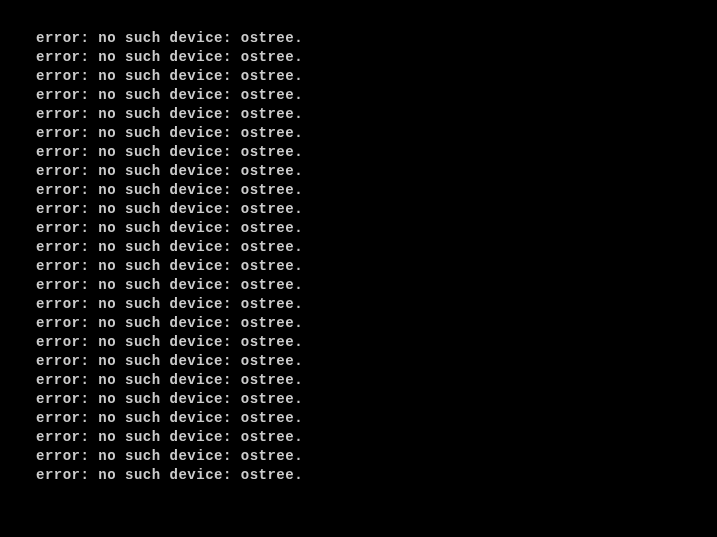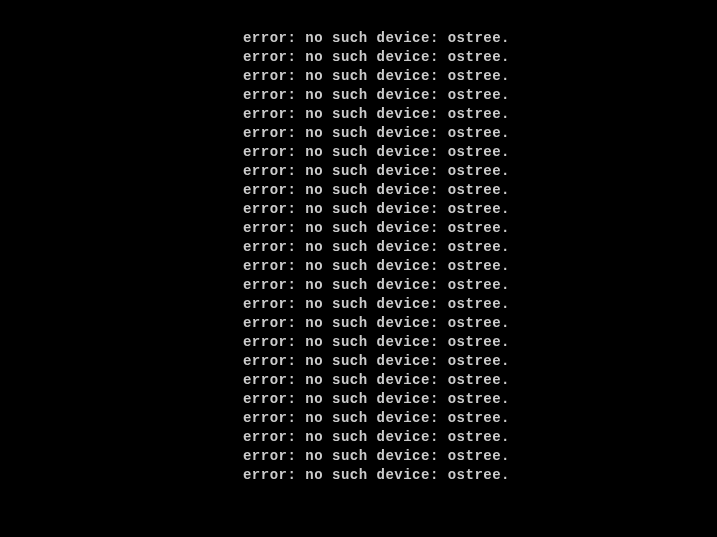--- a/index.html
+++ b/index.html
@@ -17,21 +17,20 @@
       overflow: hidden;
       padding-top: 29px;
       padding-left: 36px;
       line-height: 19px;
       font-weight: bold;
       letter-spacing: 0.5px;
     }
     .terminal-line {
       white-space: pre;
       display: block;
-      text-align: center;
     }
   </style>
 </head>
 <body>
 
 <div id="terminal-container">
     <span class="terminal-line">error: no such device: ostree.</span>
     <span class="terminal-line">error: no such device: ostree.</span>
     <span class="terminal-line">error: no such device: ostree.</span>
     <span class="terminal-line">error: no such device: ostree.</span>

